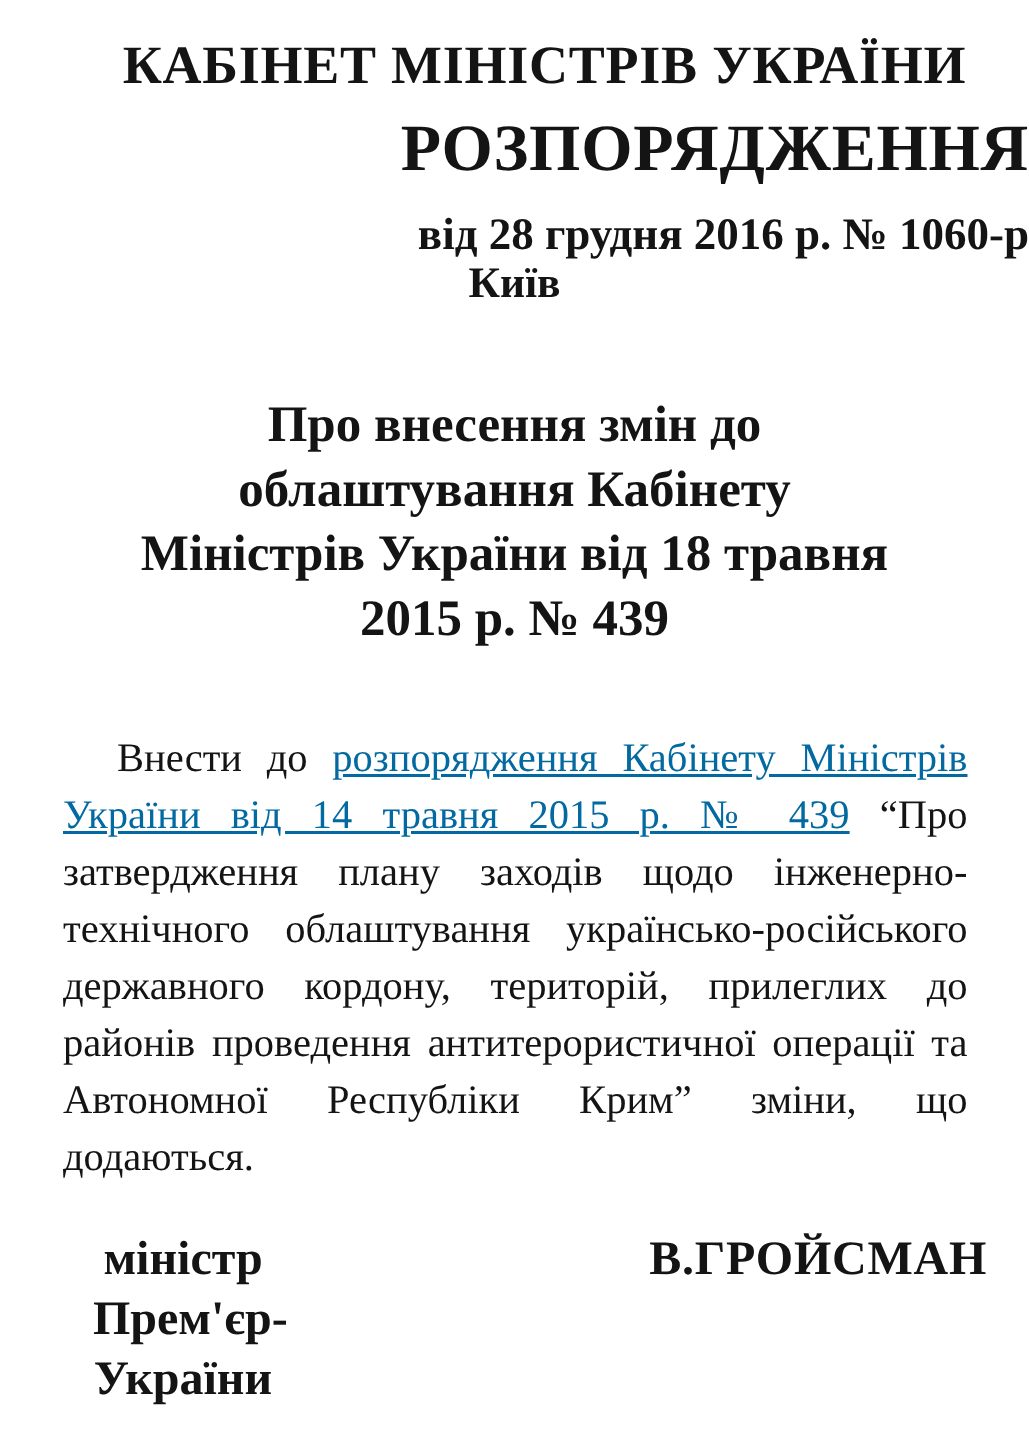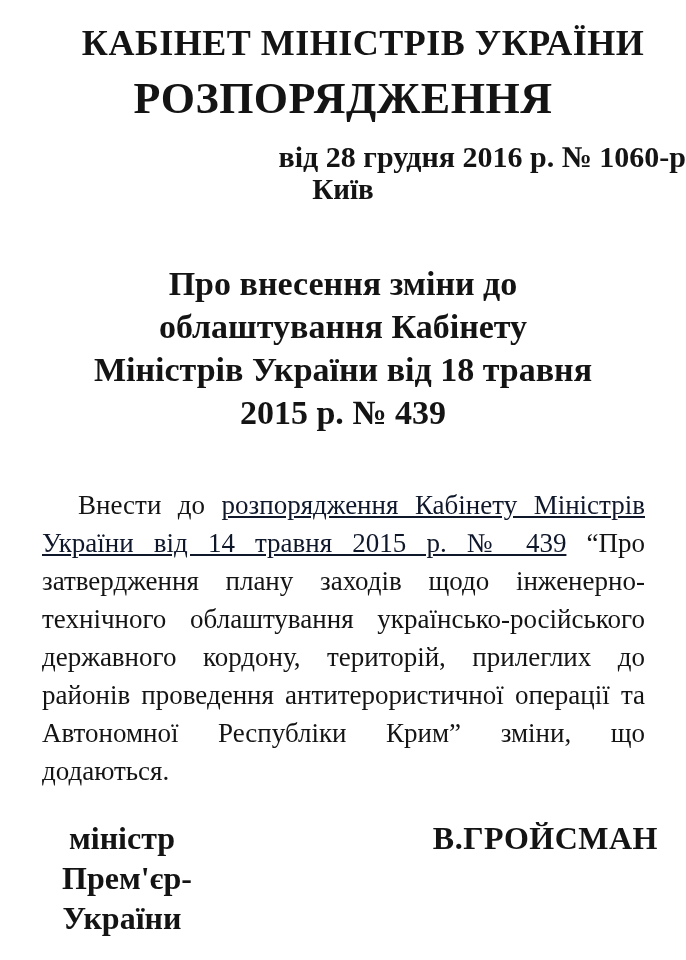--- a/index.html
+++ b/index.html
@@ -17,21 +17,21 @@
     margin-top: 22px;
     text-align: center;
     font-size: 36px;
     font-weight: bold;
     letter-spacing: 0.5px;
     line-height: 1.2;
     padding-left: 40px;
   }
   .doctype {
     margin-top: 8px;
-    text-align: center;
+    text-align: right;
     font-size: 44px;
     font-weight: bold;
     letter-spacing: 0.5px;
     line-height: 1.2;
   }
   .dateline {
     margin-top: 14px;
     text-align: right;
     font-size: 30px;
     font-weight: bold;
@@ -52,21 +52,21 @@
   }
   .body-para {
     margin: 52px 41px 0 42px;
     font-size: 27px;
     line-height: 38px;
     text-align: justify;
     text-indent: 36px;
     font-weight: normal;
   }
   .body-para a {
-    color: #0f172a;
+    color: #0369a1;
     text-decoration: underline;
     cursor: pointer;
   }
   .signature {
     margin-top: 28px;
     display: flex;
     justify-content: space-between;
     align-items: flex-start;
   }
   .sig-role {
@@ -92,21 +92,21 @@
 
   <div class="org">КАБІНЕТ МІНІСТРІВ УКРАЇНИ</div>
 
   <div class="doctype">РОЗПОРЯДЖЕННЯ</div>
 
   <div class="dateline">від 28 грудня 2016 р. № 1060-р</div>
 
   <div class="city">Київ</div>
 
   <div class="title">
-    <div>Про внесення зміни до</div>
+    <div>Про внесення змін до</div>
     <div>облаштування Кабінету</div>
     <div>Міністрів України від 18 травня</div>
     <div>2015 р. № 439</div>
   </div>
 
   <p class="body-para"><span>Внести до </span><a href="#">розпорядження Кабінету Міністрів України від 14 травня 2015 р. № 439</a><span> “Про затвердження плану заходів щодо інженерно-технічного облаштування українсько-російського державного кордону, територій, прилеглих до районів проведення антитерористичної операції та Автономної Республіки Крим” зміни, що додаються.</span></p>
 
   <div class="signature">
     <div class="sig-role">
       <div>міністр</div>

